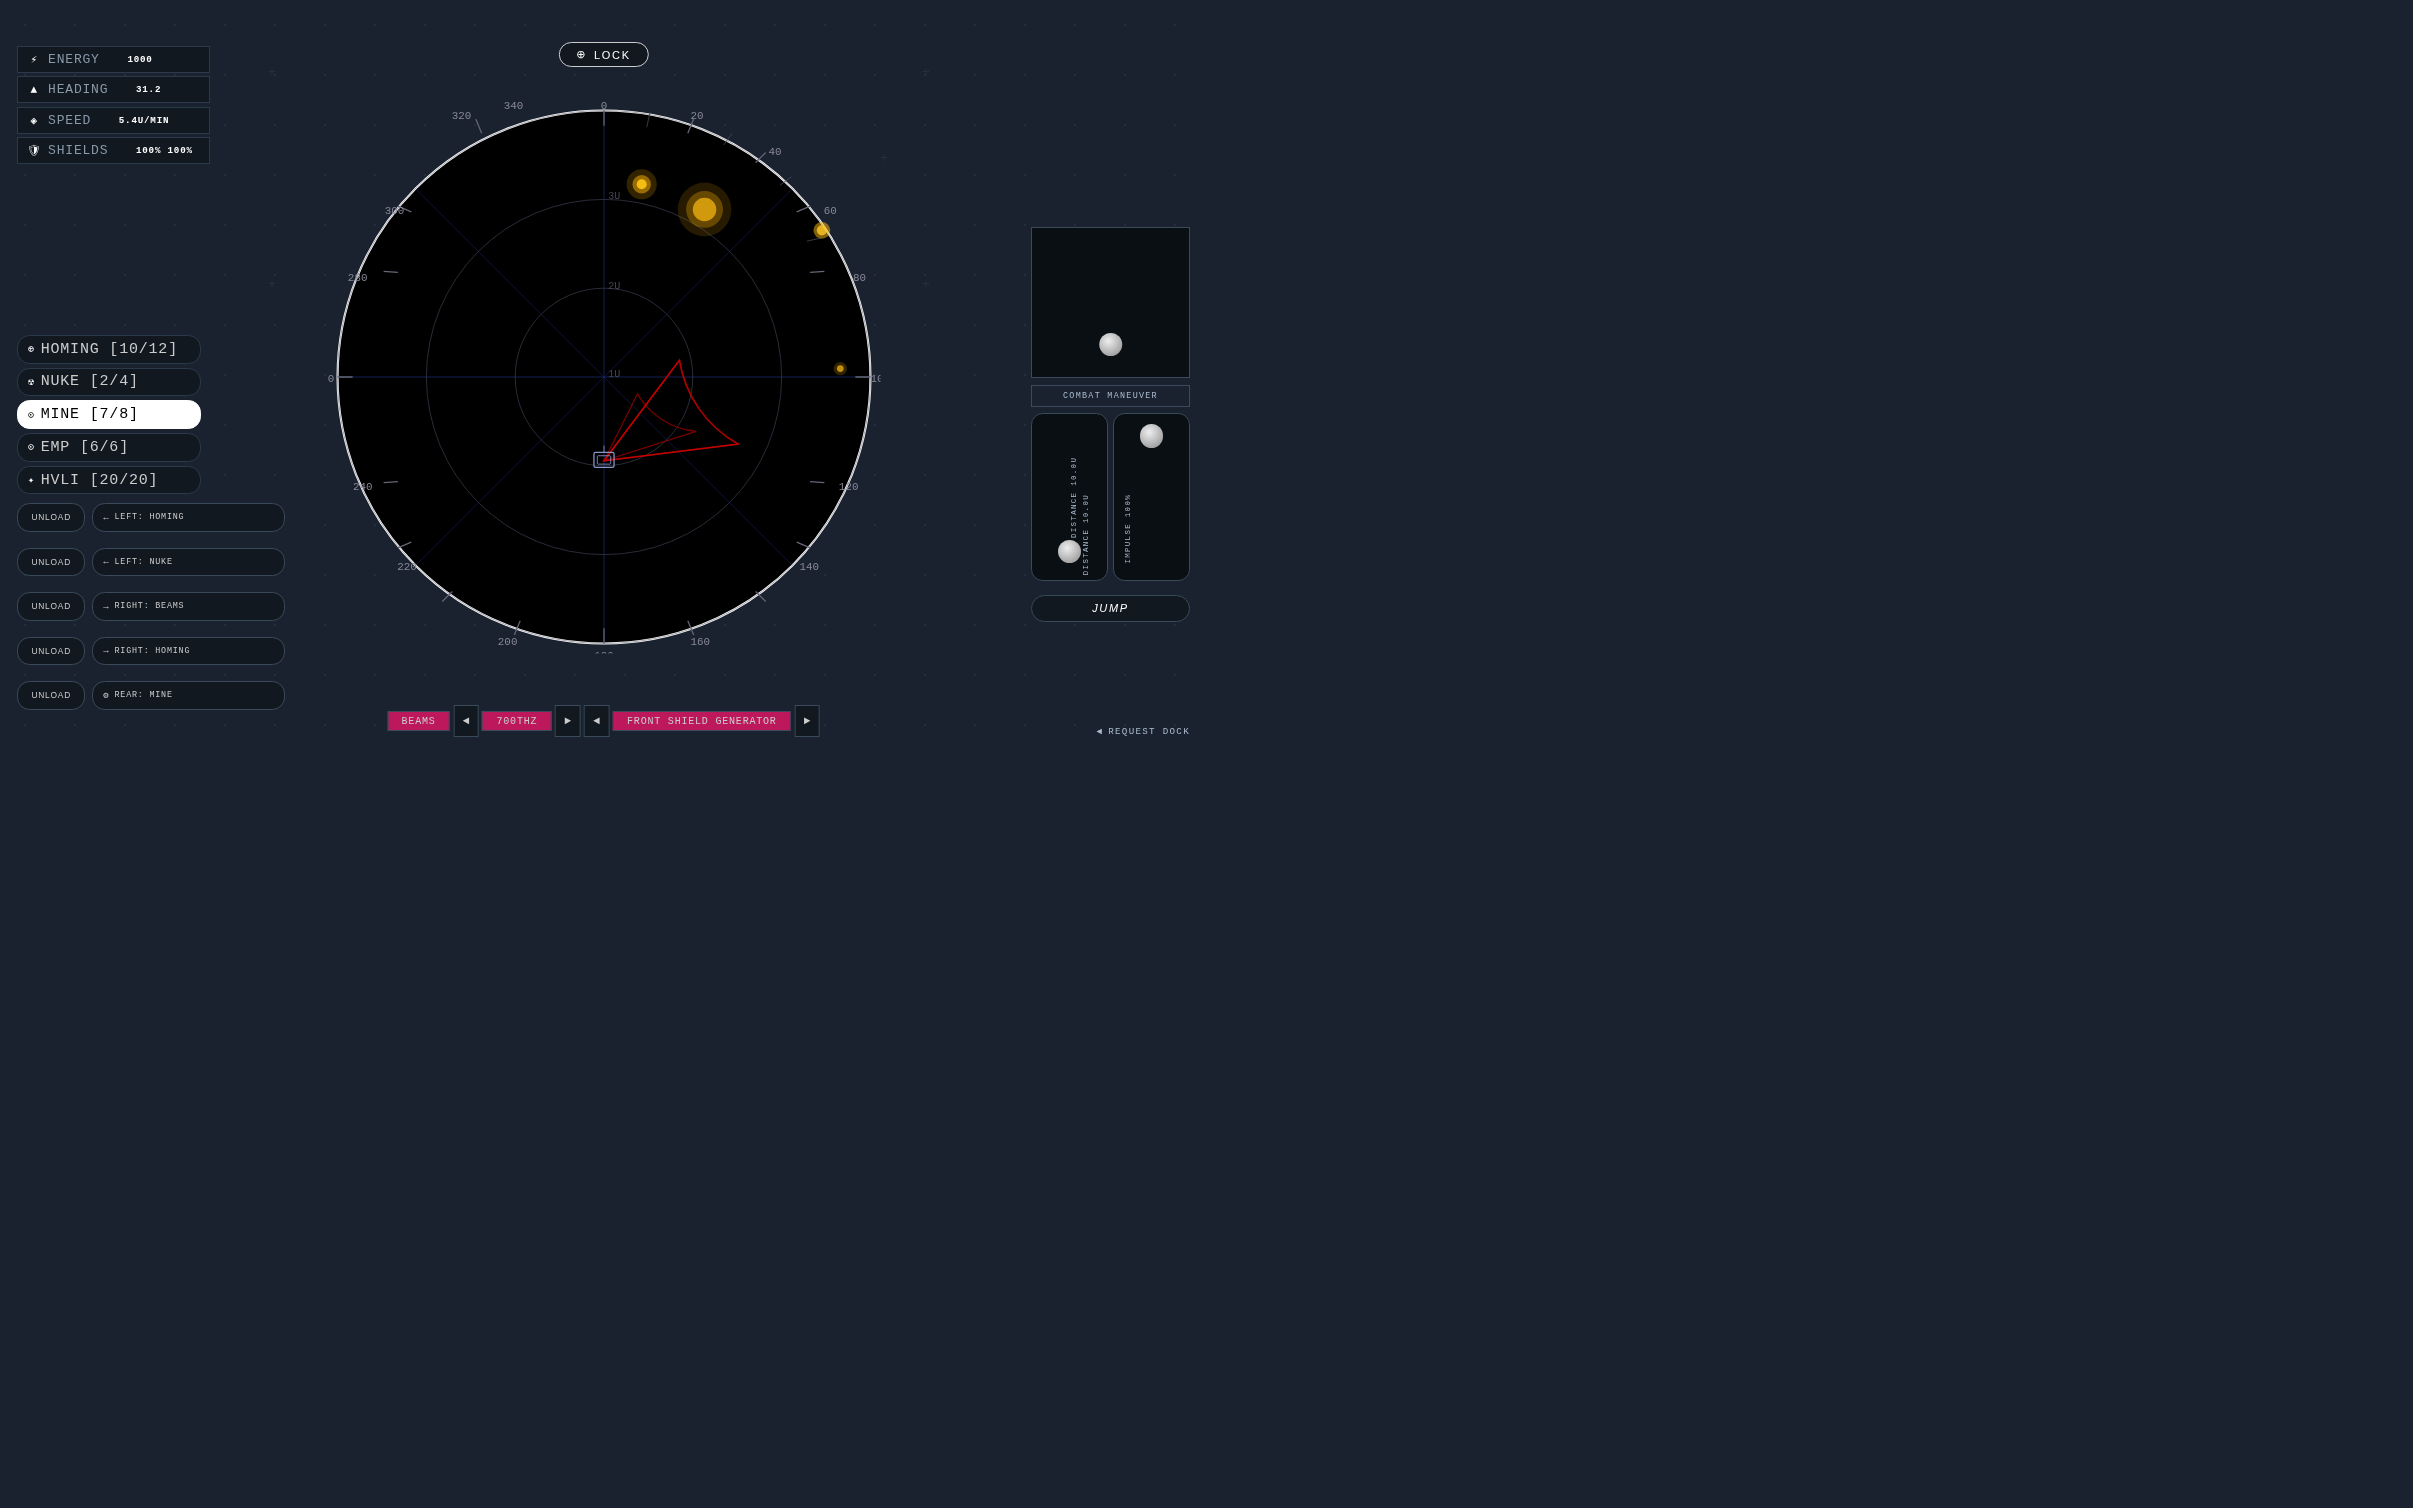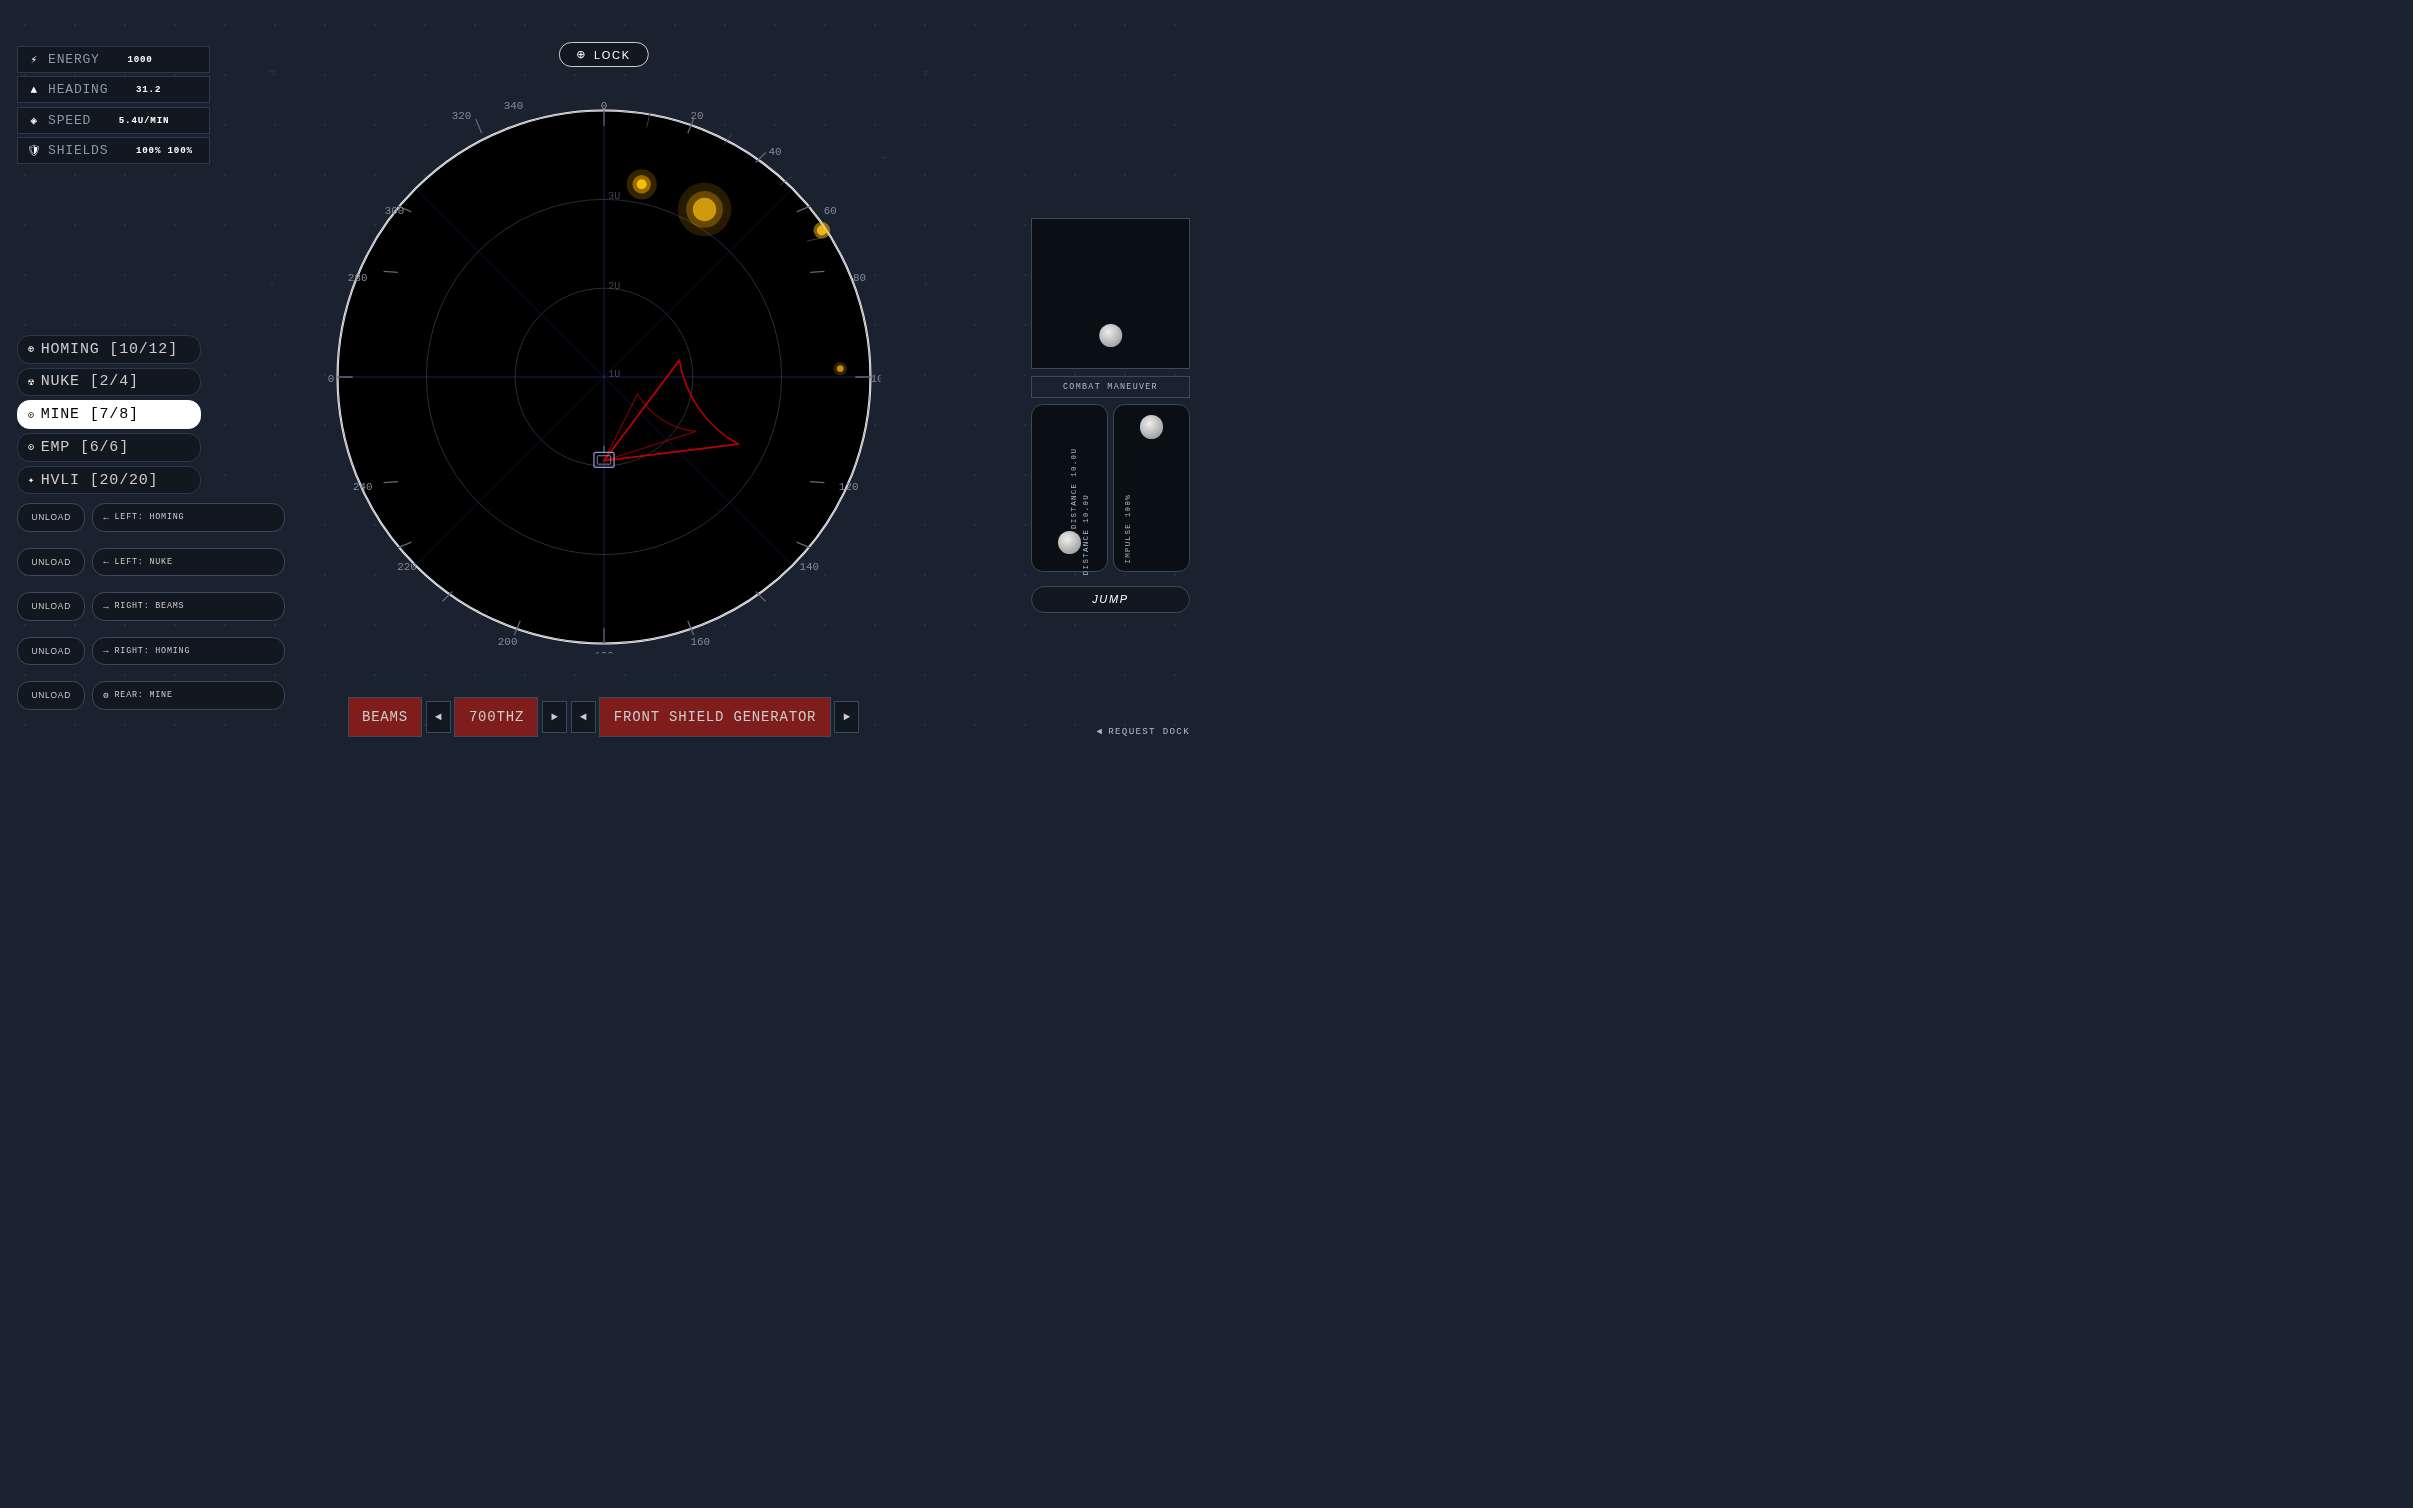--- a/index.html
+++ b/index.html
@@ -191,48 +191,48 @@
     .bottom-bar {
       position: absolute;
       bottom: 17px;
       left: 50%;
       transform: translateX(-50%);
       display: flex;
       align-items: center;
       gap: 3.4px;
     }
     .bottom-item {
-      background: #7f1d1d;
+      background: #be185d;
       border: 0.8px solid #3a4a5a;
       padding: 6.7px 13.4px;
-      font-size: 14px;
+      font-size: 10px;
       letter-spacing: 0.8px;
       color: #cccccc;
       cursor: pointer;
       text-transform: uppercase;
-      height: 40px;
+      height: 20px;
       display: flex;
       align-items: center;
     }
     .bottom-arrow {
       background: #111820;
       border: 0.8px solid #3a4a5a;
       padding: 6.7px 8.4px;
       font-size: 11px;
       color: #cccccc;
       cursor: pointer;
       height: 32px;
       display: flex;
       align-items: center;
     }
 
     
     .right-panel {
       position: absolute;
-      top: 218px;
+      top: 227px;
       right: 17px;
       width: 159px;
       display: flex;
       flex-direction: column;
       gap: 6.7px;
     }
 
     .combat-display {
       background: #0a0f14;
       border: 0.8px solid #3a4a5a;

